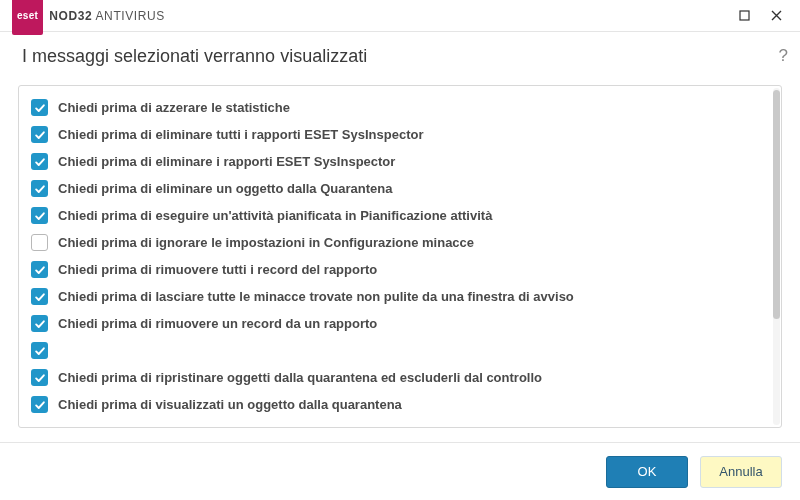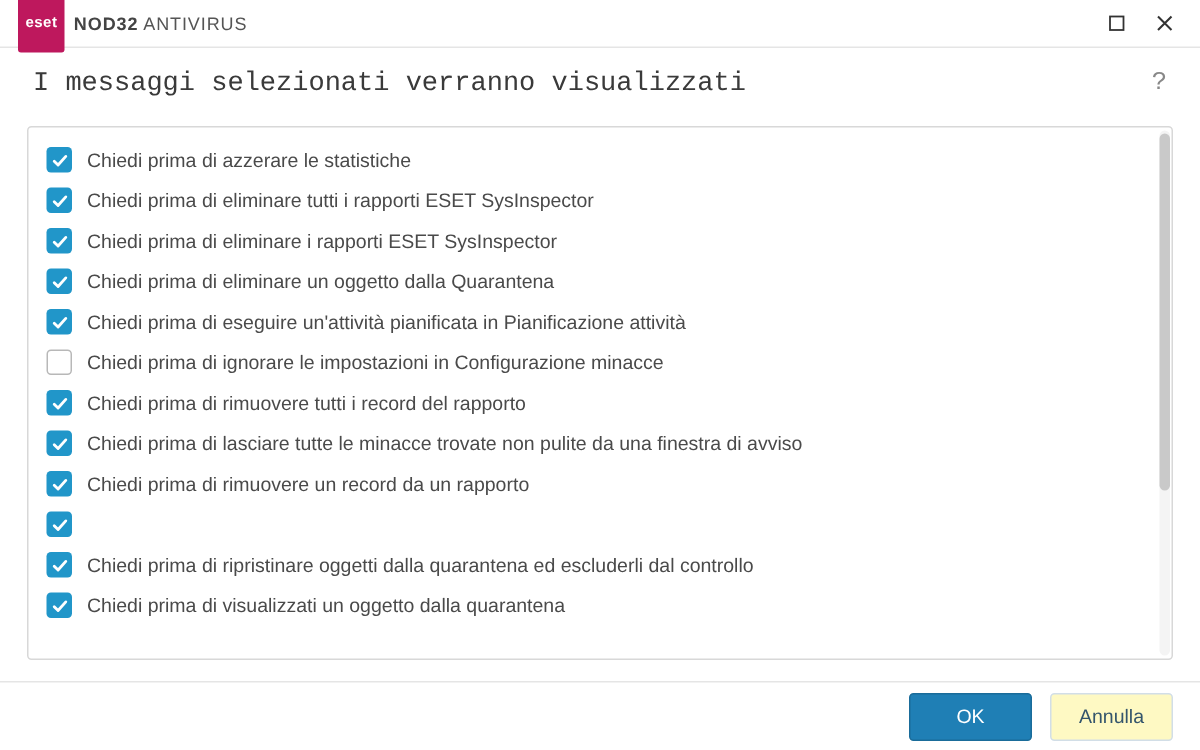--- a/index.html
+++ b/index.html
@@ -38,24 +38,23 @@
 }
 .product-name b { font-weight: 600; color: #444; text-align: right; }
 .titlebar-spacer { flex: 1; }
 .win-btn {
   width: 32px; height: 28px;
   display: flex; align-items: center; justify-content: center;
   color: #333;
 }
 .win-btn svg { width: 11px; height: 11px; }
 .header {
-  padding: 14px 22px 18px 22px;
+  padding: 14px 12px 18px 22px;
   display: flex;
   align-items: flex-start;
-  font-family: Liberation Mono, monospace;
 }
 .header-title {
   font-size: 18px;
   font-weight: 400;
   color: #3a3a3a;
 }
 .help-icon {
   color: #888;
   font-size: 17px;
   margin-left: auto;
@@ -71,20 +70,21 @@
   height: 100%;
   position: relative;
   overflow: hidden;
   background: #fff;
 }
 .list-scroll {
   position: absolute;
   top: 0; left: 0; right: 9px; bottom: 0;
   overflow: hidden;
   padding: 8px 6px;
+  font-weight: bold;
 }
 .scrollbar-track {
   position: absolute;
   right: 1px; top: 2px; bottom: 2px;
   width: 7px;
   background: #f4f4f4;
   border-radius: 4px;
 }
 .scrollbar-thumb {
   position: absolute;
@@ -104,21 +104,21 @@
   width: 17px; height: 17px;
   border-radius: 3px;
   flex: 0 0 17px;
   display: flex; align-items: center; justify-content: center;
 }
 .chk.checked { background: #2196c9; }
 .chk.unchecked { background: #fff; border: 1.5px solid #b8b8b8; }
 .chk svg { width: 12px; height: 12px; stroke: #fff; }
 .row-label { color: #4a4a4a; font-size: 13px; }
 .footer {
-  height: 46px;
+  height: 58px;
   border-top: 1px solid #e5e5e5;
   display: flex;
   align-items: center;
   justify-content: flex-end;
   gap: 12px;
   padding: 0 18px;
   background: #fff;
   margin-top: 14px;
 }
 .btn {

